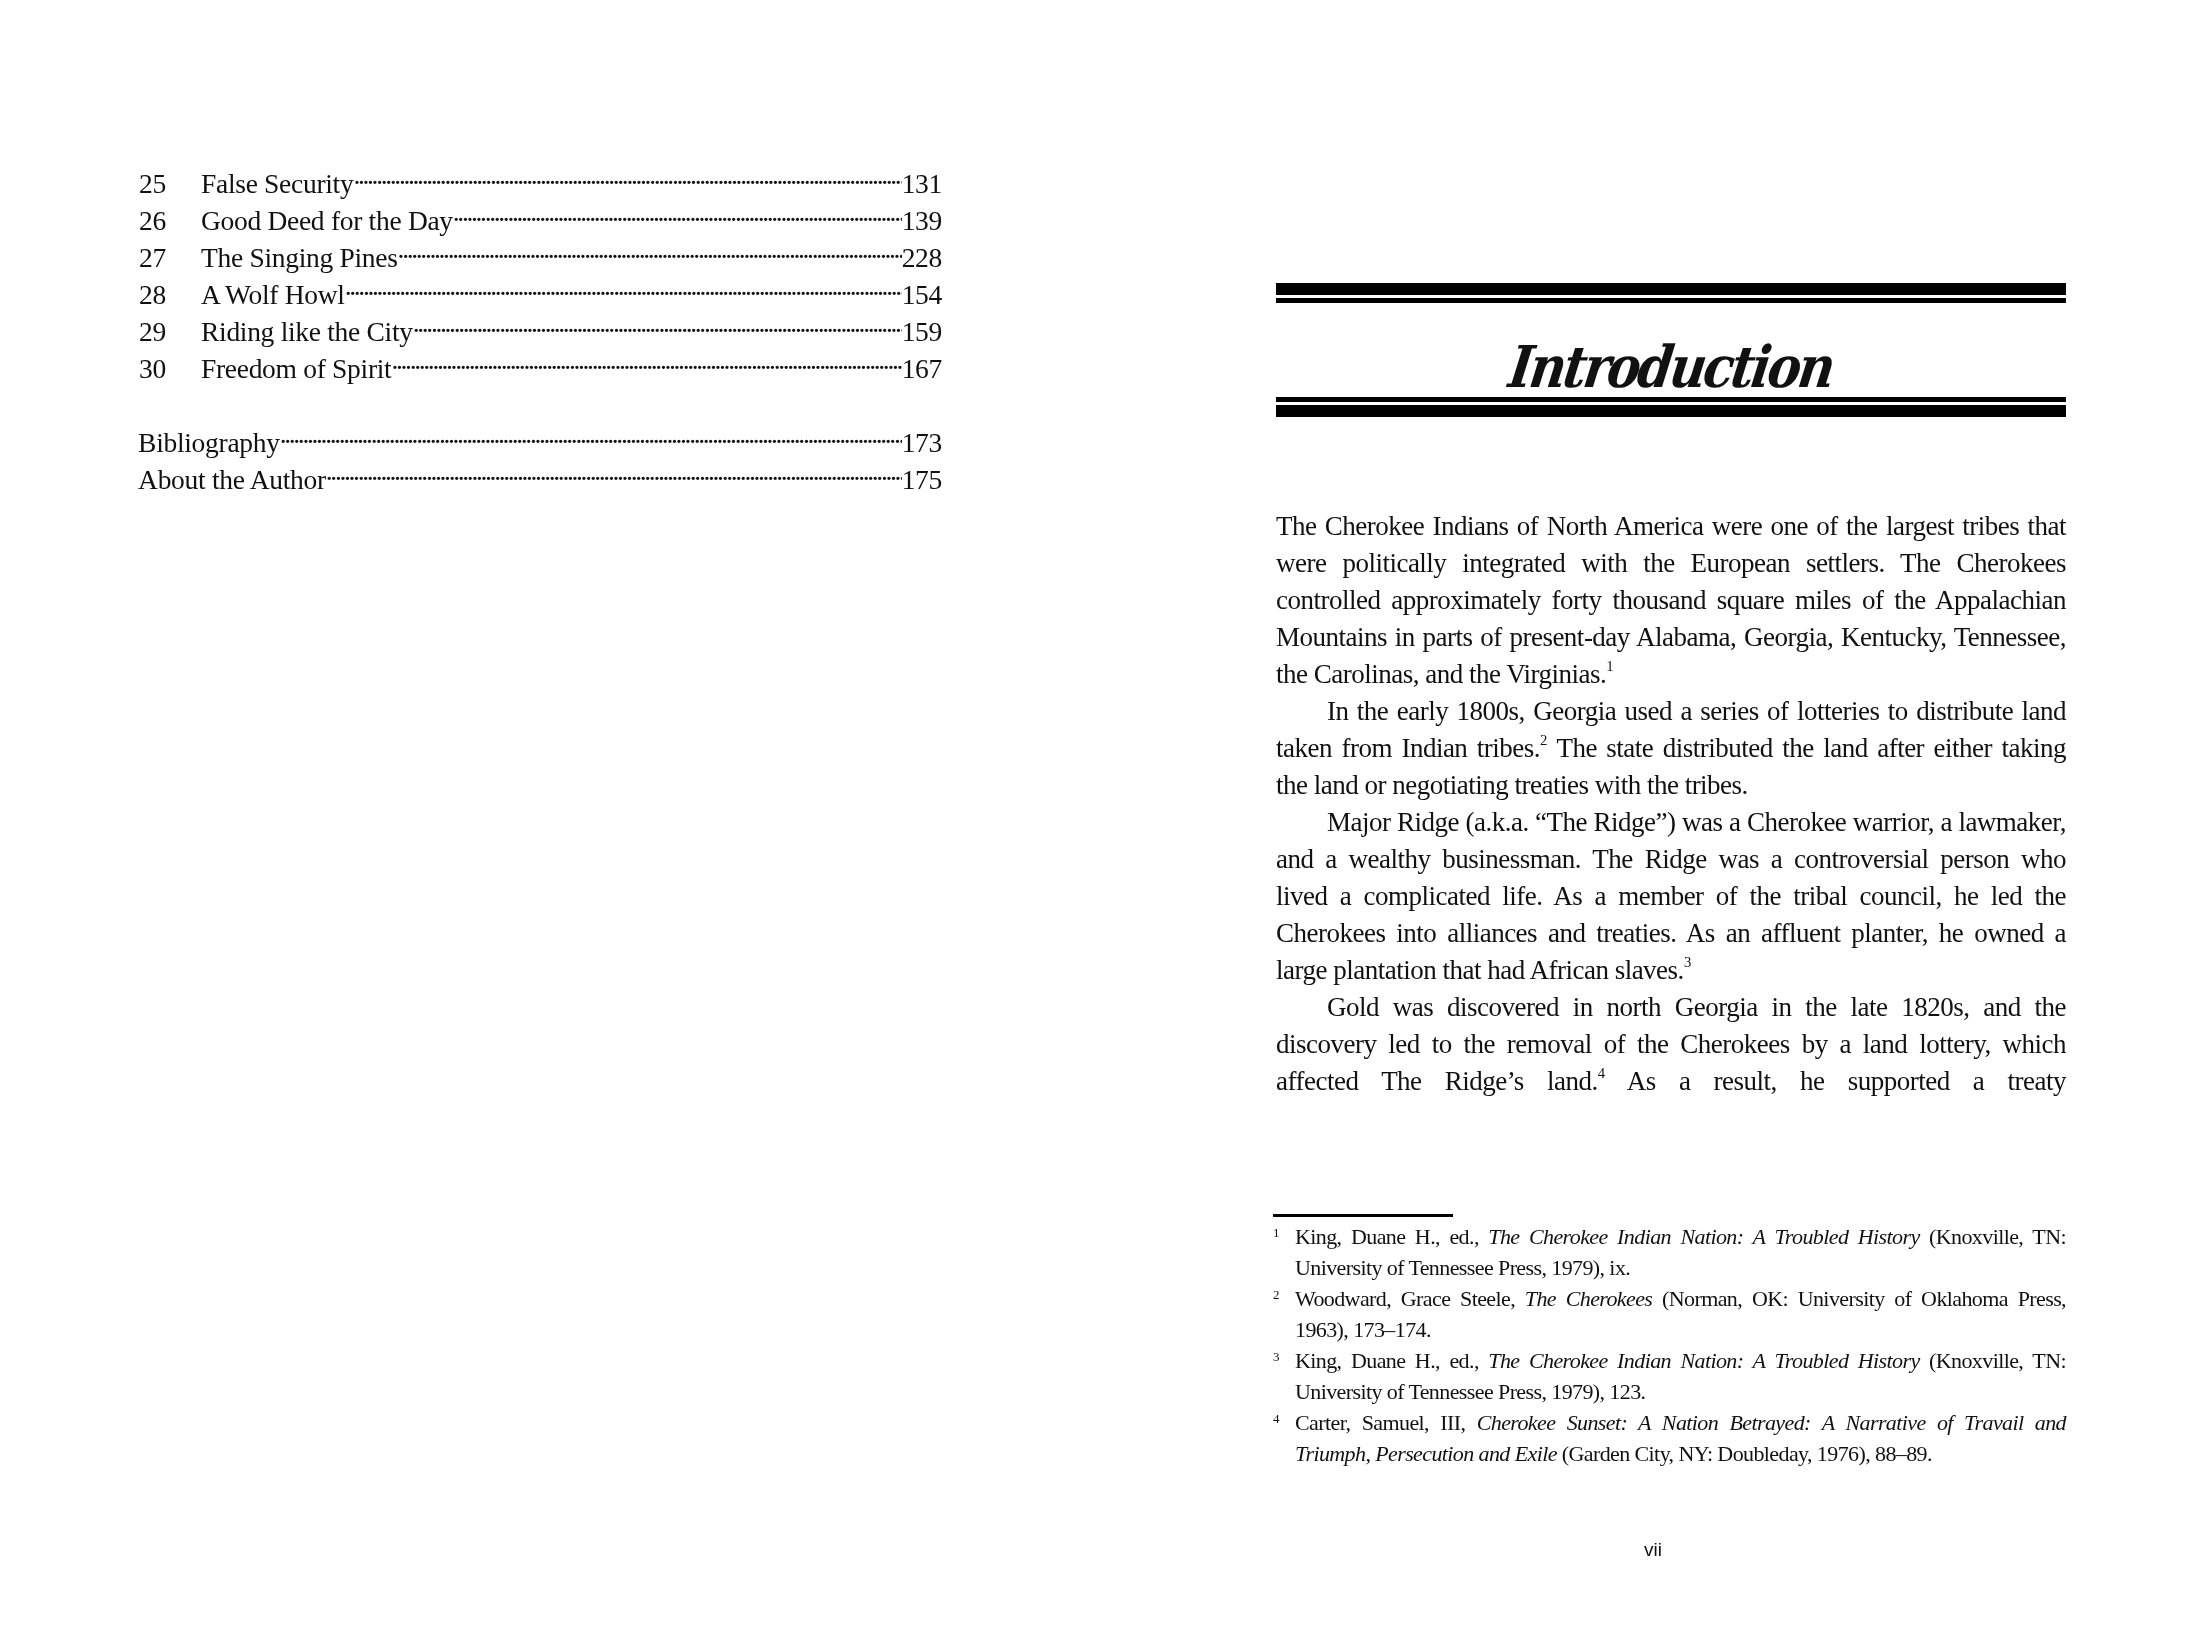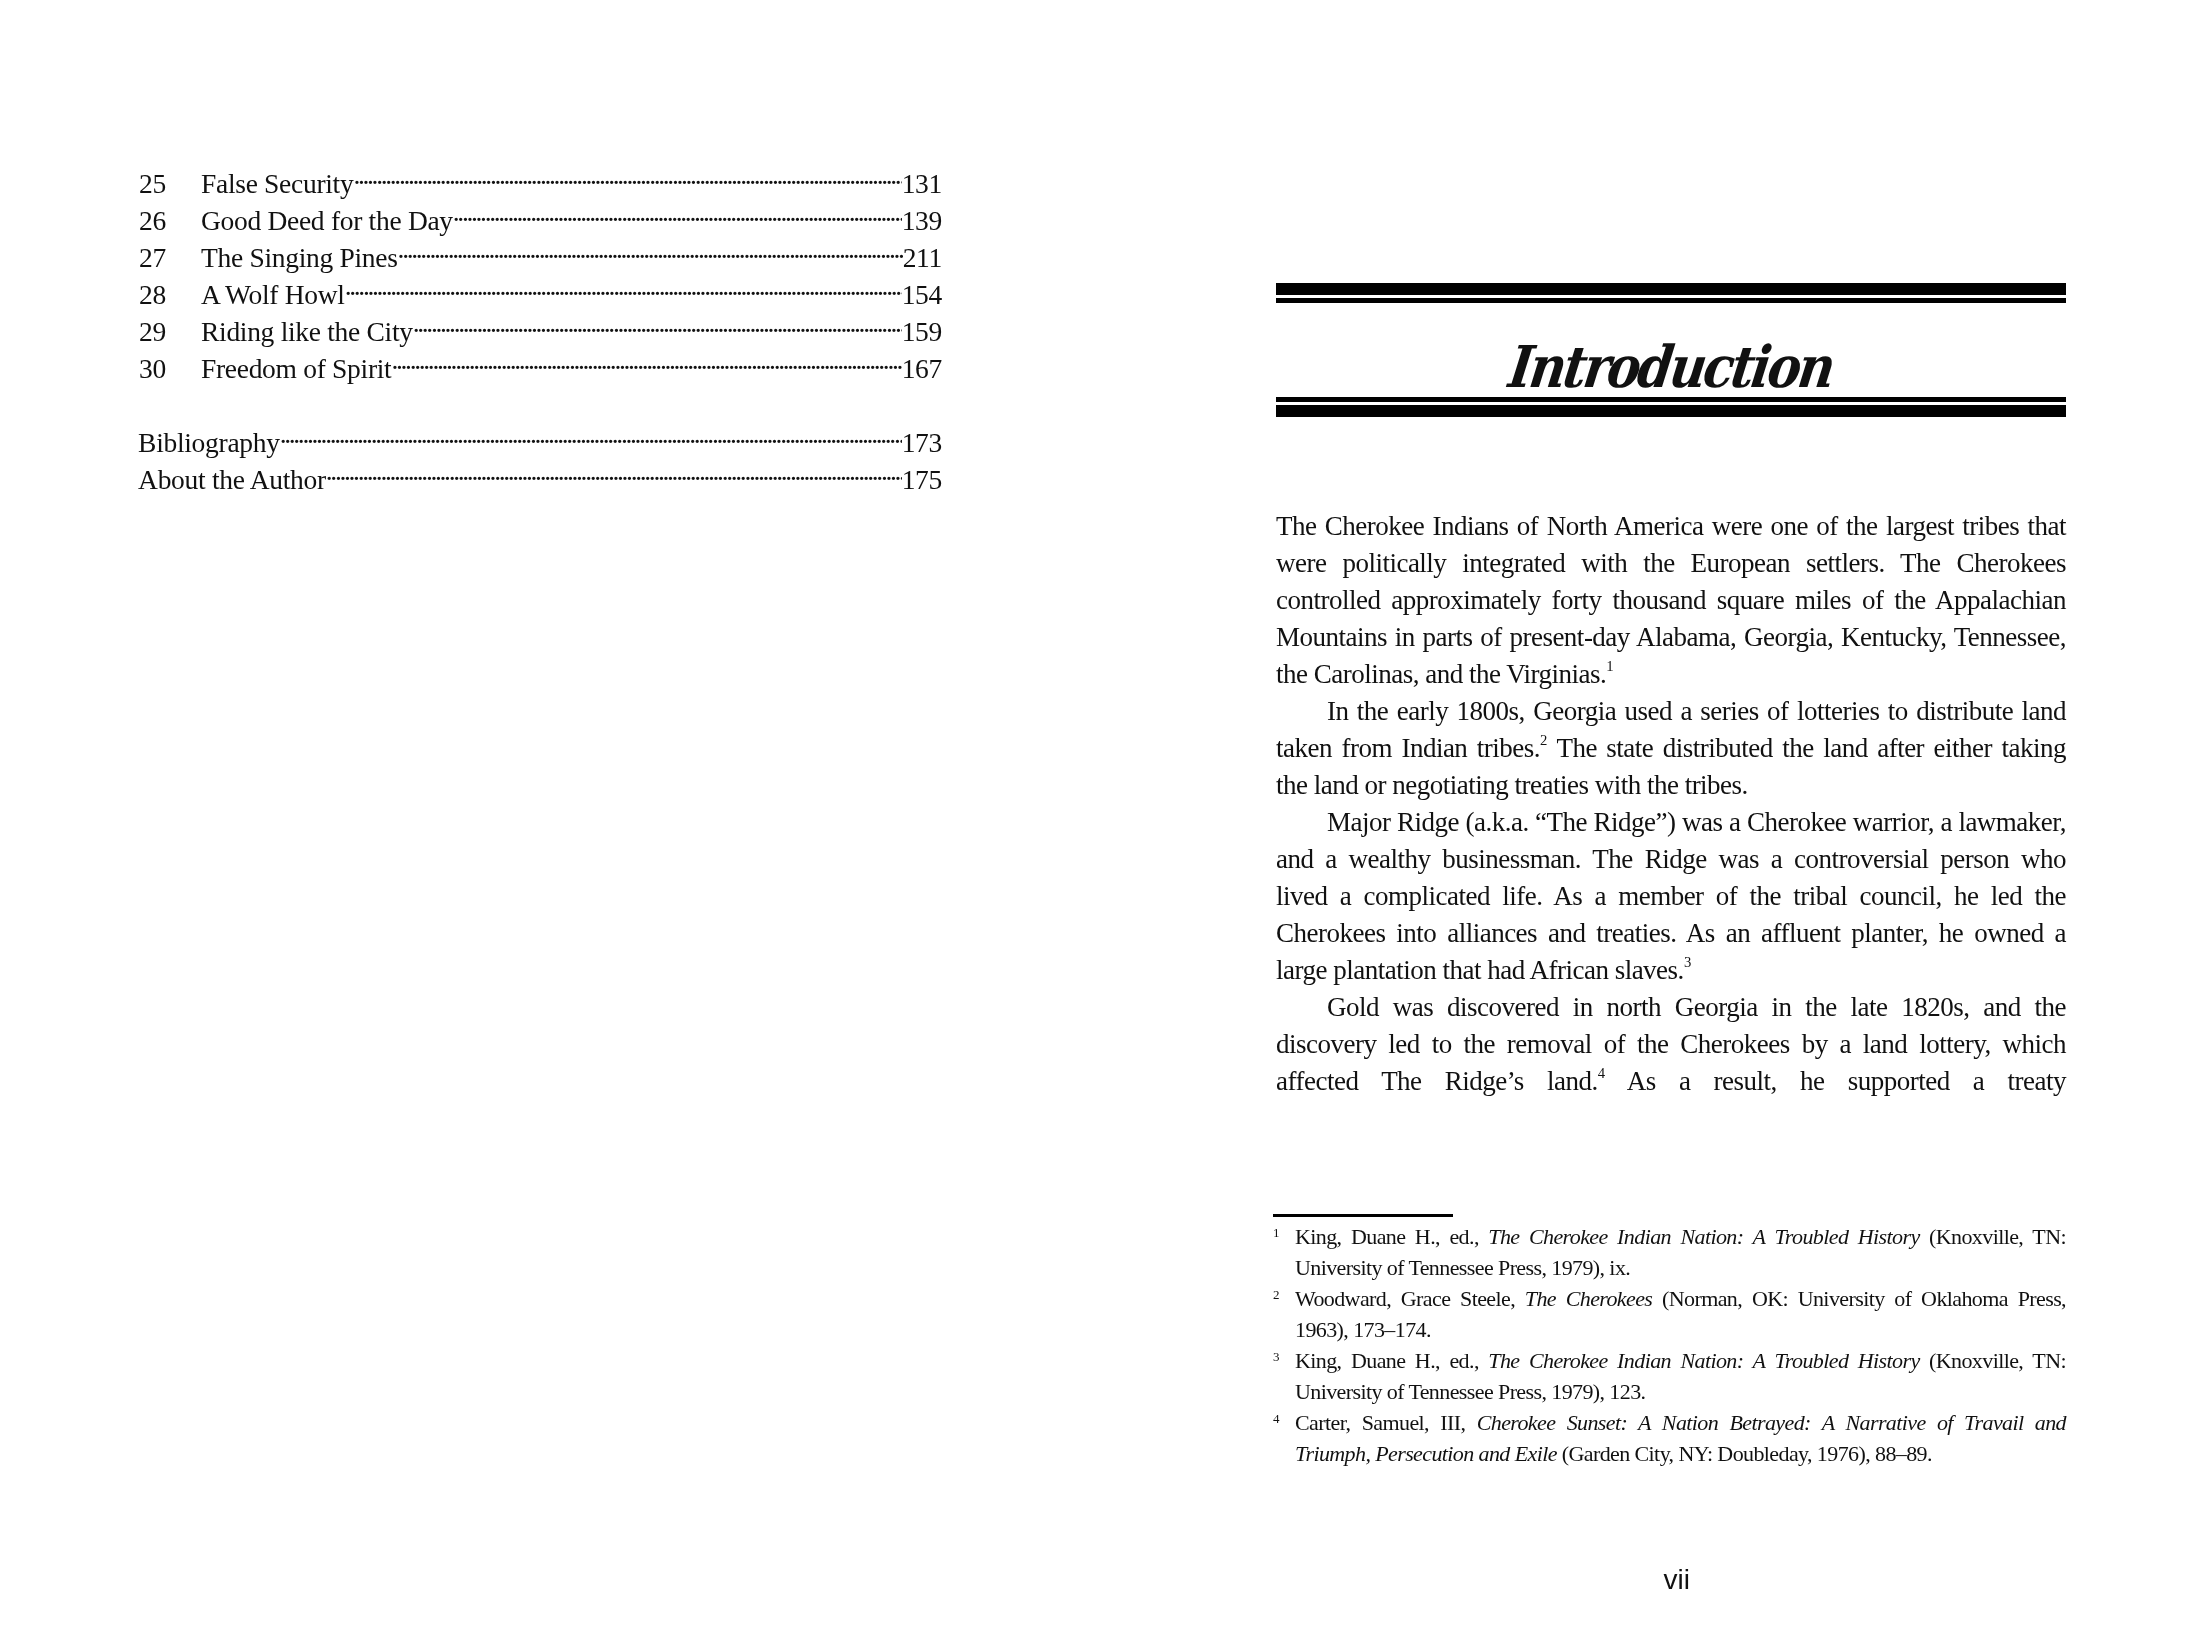--- a/index.html
+++ b/index.html
@@ -31,21 +31,21 @@
   sup { font-size:14.7px; line-height:0; vertical-align:12px; letter-spacing:0; }
 
   
   .fn-rule { position:absolute; left:1273px; top:1214px; width:180px; height:2.8px; background:#000; }
   .footnotes { position:absolute; left:1273px; top:1221px; width:793px; font-size:22px; line-height:31px; letter-spacing:-0.6px; }
   .fn { display:flex; }
   .fn-mark { width:22px; flex:none; font-size:13px; line-height:24px; }
   .fn-text { flex:1; text-align:justify; }
   .fn-text i { font-style:italic; }
 
-  .page-number { position:absolute; left:1644px; top:1539px; width:46px; text-align:right; font-family:"Liberation Sans", sans-serif; font-size:28px; color:#111;margin-top:25px; }
+  .page-number { position:absolute; left:1644px; top:1539px; width:46px; text-align:left; font-family:"Liberation Sans", sans-serif; font-size:19px; color:#111; }
 </style>
 </head>
 <body>
 
 <div class="page page-left">
   <div class="toc">
     <div class="toc-row">
       <span class="toc-num">25</span>
       <span class="toc-title">False Security</span>
       <span class="toc-leader"></span>
@@ -54,21 +54,21 @@
     <div class="toc-row">
       <span class="toc-num">26</span>
       <span class="toc-title">Good Deed for the Day</span>
       <span class="toc-leader"></span>
       <span class="toc-page">139</span>
     </div>
     <div class="toc-row">
       <span class="toc-num">27</span>
       <span class="toc-title">The Singing Pines</span>
       <span class="toc-leader"></span>
-      <span class="toc-page">211</span>
+      <span class="toc-page">228</span>
     </div>
     <div class="toc-row">
       <span class="toc-num">28</span>
       <span class="toc-title">A Wolf Howl</span>
       <span class="toc-leader"></span>
       <span class="toc-page">154</span>
     </div>
     <div class="toc-row">
       <span class="toc-num">29</span>
       <span class="toc-title">Riding like the City</span>

